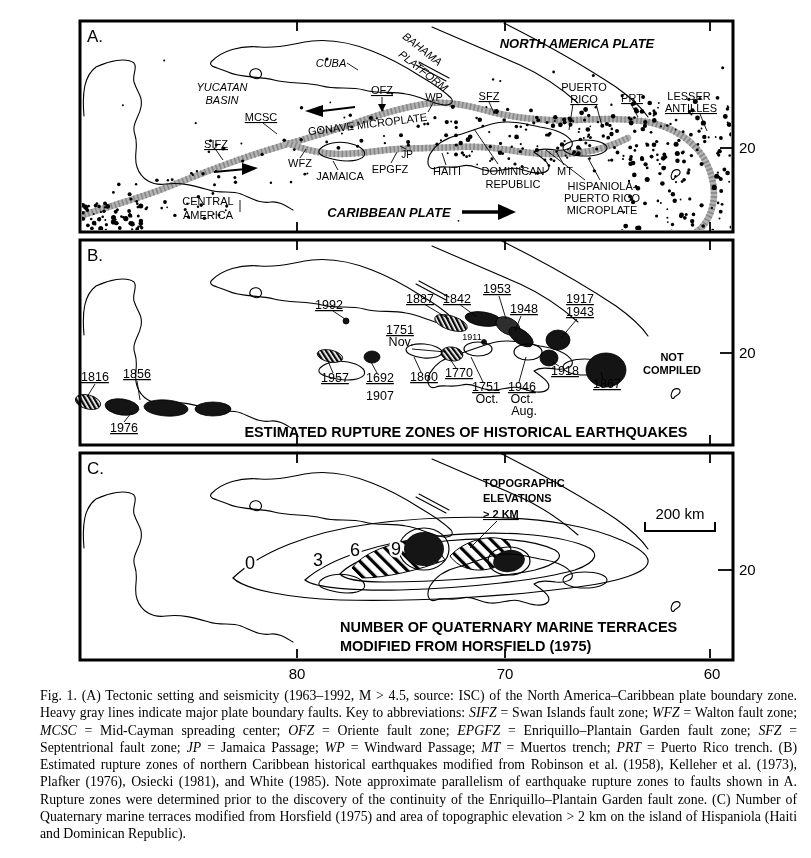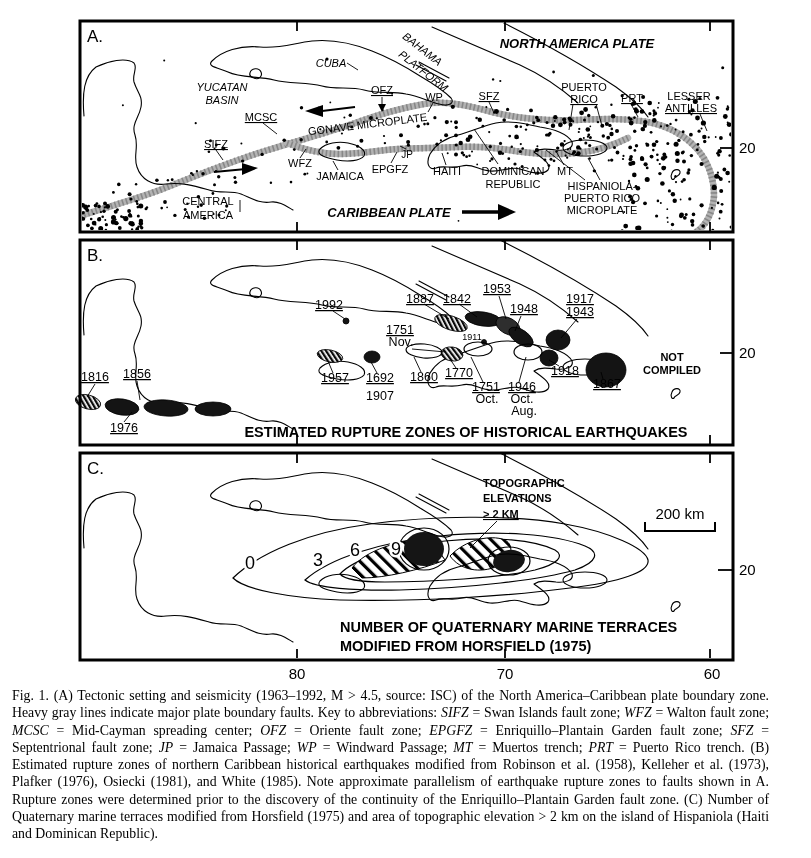--- a/index.html
+++ b/index.html
@@ -19,21 +19,21 @@
   .cdig{font-size:18px;paint-order:stroke;stroke:#fff;stroke-width:5px;}
   .geo{fill:none;stroke:#000;stroke-width:1.1;stroke-linejoin:round;stroke-linecap:round;}
   .frame{fill:none;stroke:#000;stroke-width:3;}
   .tick{stroke:#000;stroke-width:1.8;}
   .leader{stroke:#000;stroke-width:0.9;fill:none;}
   .fault-base{fill:none;stroke:#b3b3b3;stroke-width:6.5;stroke-linecap:round;stroke-linejoin:round;}
   .fault-tex{fill:none;stroke:#878787;stroke-width:6.5;stroke-linecap:butt;stroke-linejoin:round;stroke-dasharray:1.6 2.4;}
   .blob{stroke:#000;stroke-width:0.8;}
   .openz{fill:none;stroke:#000;stroke-width:1.2;}
   .cont{fill:none;stroke:#000;stroke-width:1.2;}
-  #caption{position:absolute;left:12px;top:687px;width:757px;
+  #caption{position:absolute;left:40px;top:687px;width:757px;
     font-family:"Liberation Serif",serif;font-size:13.8px;line-height:17.3px;
     text-align:justify;color:#000;}
   #caption .cap-it{font-style:italic;}
 </style>
 </head>
 <body>
 
 
 
 <svg id="fig" width="811" height="686" viewBox="0 0 811 686">

